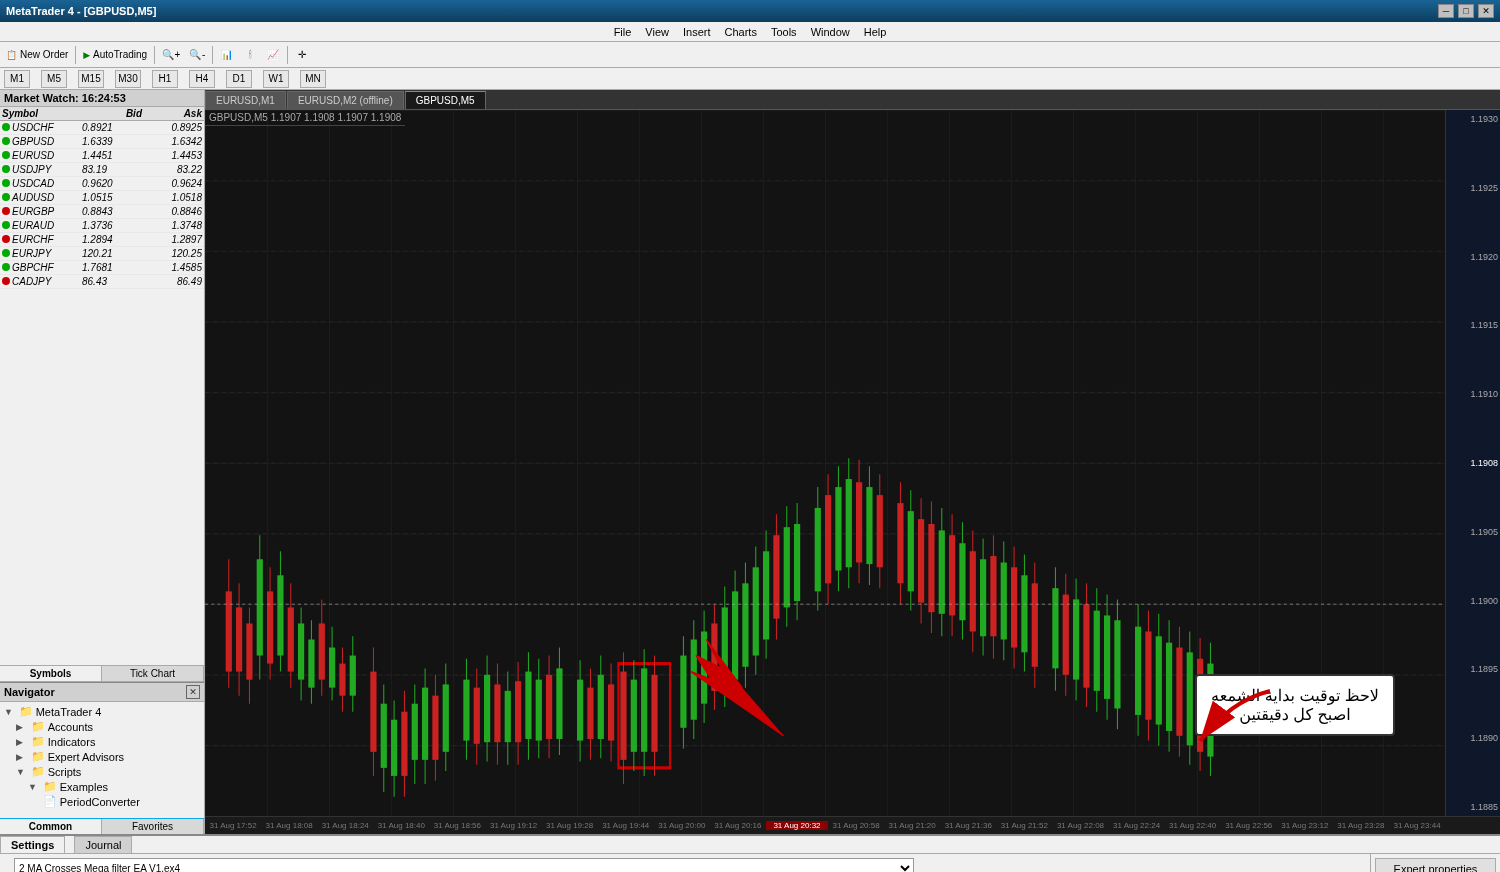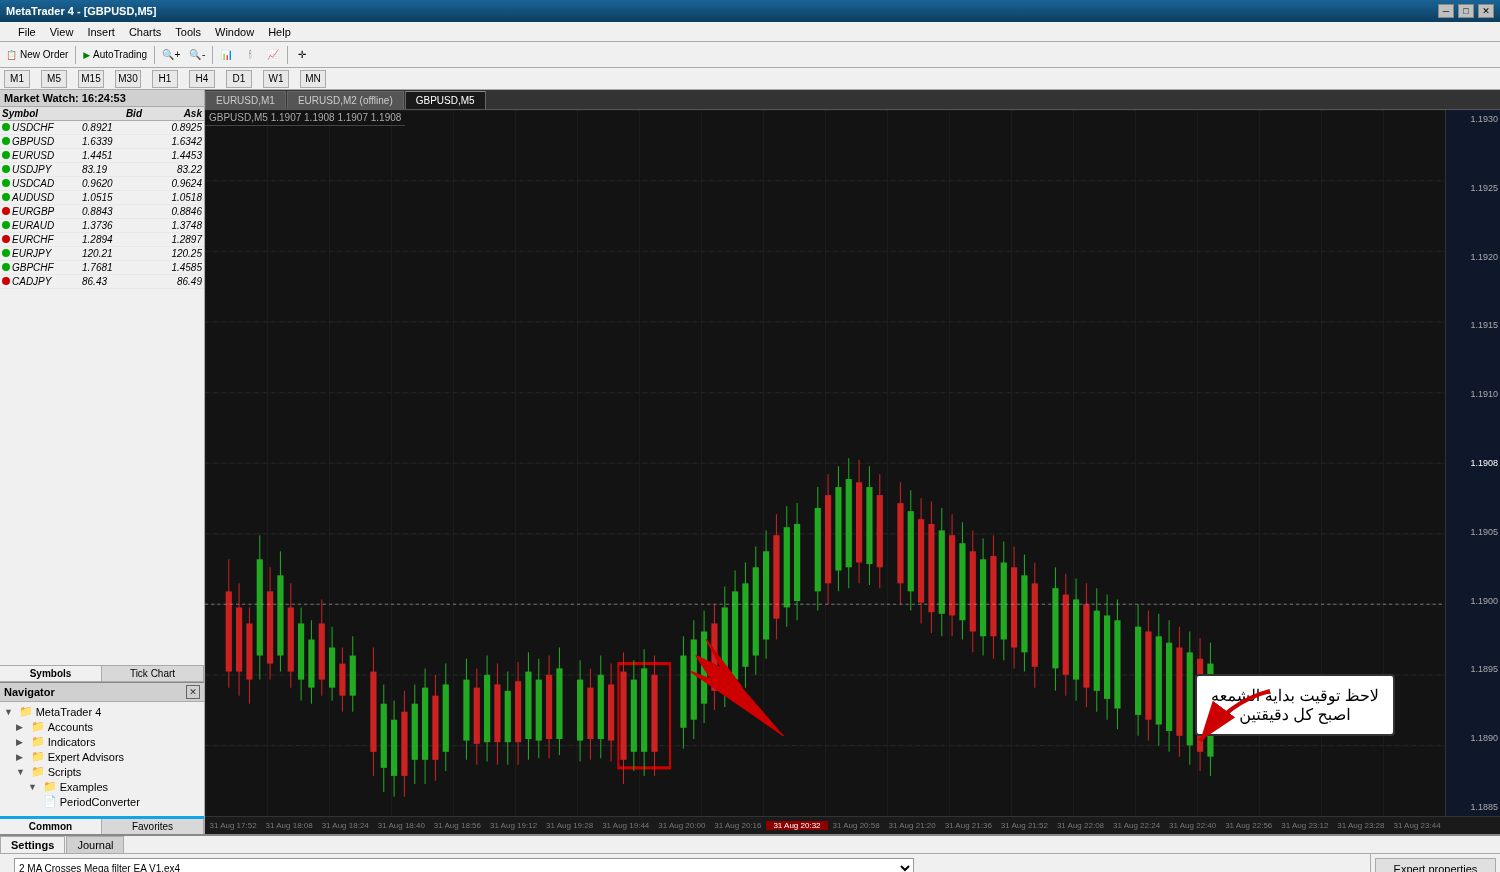--- a/index.html
+++ b/index.html
@@ -22,20 +22,21 @@
 
     
     #menu-bar {
       background: #f0f0f0;
       height: 20px;
       display: flex;
       align-items: center;
       border-bottom: 1px solid #aaa;
       padding: 0 12px;
       gap: 2px;
+      justify-content: center;
     }
     .menu-item { padding: 2px 6px; font-size: 11px; cursor: pointer; }
 
     
     .toolbar {
       background: #f0f0f0;
       height: 26px;
       border-bottom: 1px solid #aaa;
       display: flex;
       align-items: center;
@@ -183,21 +184,21 @@
     }
     .tree-icon { font-size: 9px; color: #555; width: 12px; }
     .tree-folder-icon { color: #d4a000; }
     .tree-file-icon { color: #6060a0; }
     .indent-1 { margin-left: 12px; }
     .indent-2 { margin-left: 24px; }
 
     
     #nav-tabs {
       display: flex;
-      border-top: 3px solid #0ea5e9;
+      border-top: 1px solid #0ea5e9;
     }
     .nav-tab {
       flex: 1;
       padding: 2px;
       text-align: center;
       background: #d8d8d8;
       border-right: 1px solid #aaa;
       cursor: pointer;
       font-size: 10px;
     }
@@ -349,20 +350,21 @@
       background: white;
       font-size: 10px;
       flex: 1;
       max-width: 900px;
     }
 
     
     #st-tabs {
       display: flex;
       border-bottom: 1px solid #aaa;
+      gap: 8px;
     }
     .st-tab {
       padding: 2px 10px;
       background: #d0d0d0;
       border: 1px solid #aaa;
       border-bottom: none;
       font-size: 11px;
       cursor: pointer;
       margin-right: 1px;
     }

